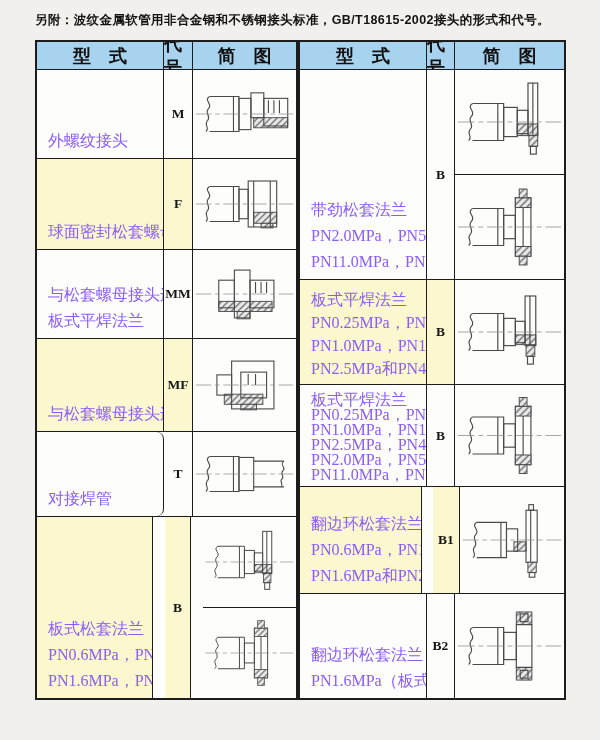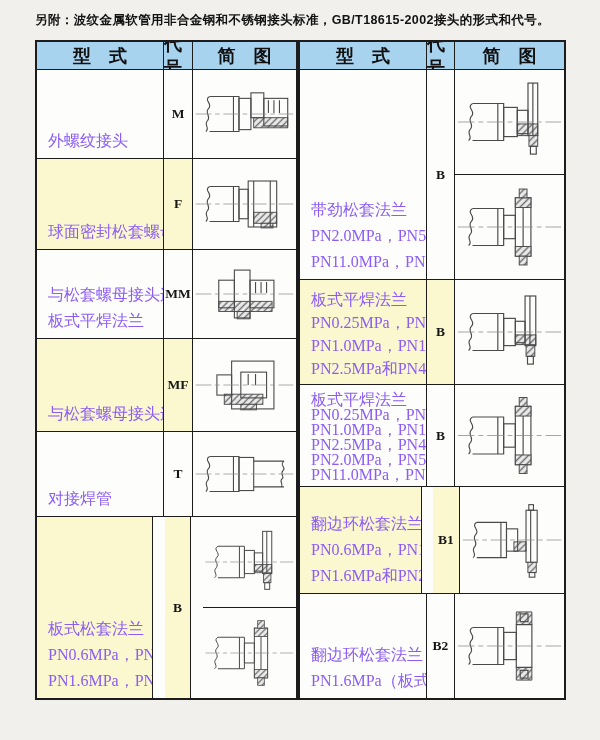--- a/index.html
+++ b/index.html
@@ -158,21 +158,21 @@
                 <rect class="ln" x="42" y="16" width="46" height="52"></rect>
                 <rect class="ln" x="52" y="28" width="28" height="28"></rect>
                 <line class="ln" x1="60" y1="30" x2="60" y2="42"></line>
                 <line class="ln" x1="68" y1="30" x2="68" y2="42"></line>
                 <line class="cl" x1="3" y1="42" x2="109" y2="42"></line>
               </svg>
             </div>
           </div>
         </div>
         <div class="row" style="height: 85px;">
-          <div class="cell c-type" style="width: 127px;">
+          <div class="cell c-type" style="width: 127px; border-radius: 7px;">
             <div style="line-height: 26px;">对接焊管</div>
           </div>
           <div class="cell c-code" style="width: 29px;">T</div>
           <div class="cell c-sketch lastcol" style="width: 103px;">
             <div class="dwrap">
               <svg viewBox="0 0 112 84" preserveAspectRatio="xMidYMid meet">
                 <path class="ln" d="M18,23 h32 v38 h-32"></path>
                 <path class="ln" d="M18,23 c-7,4 4,8 -1,13 c-5,5 3,8 -1,13 c-5,5 3,8 -2,12"></path>
                 <line class="ln" x1="44" y1="23" x2="44" y2="61"></line>
                 <rect class="ln" x="50" y="24" width="16" height="36"></rect>

